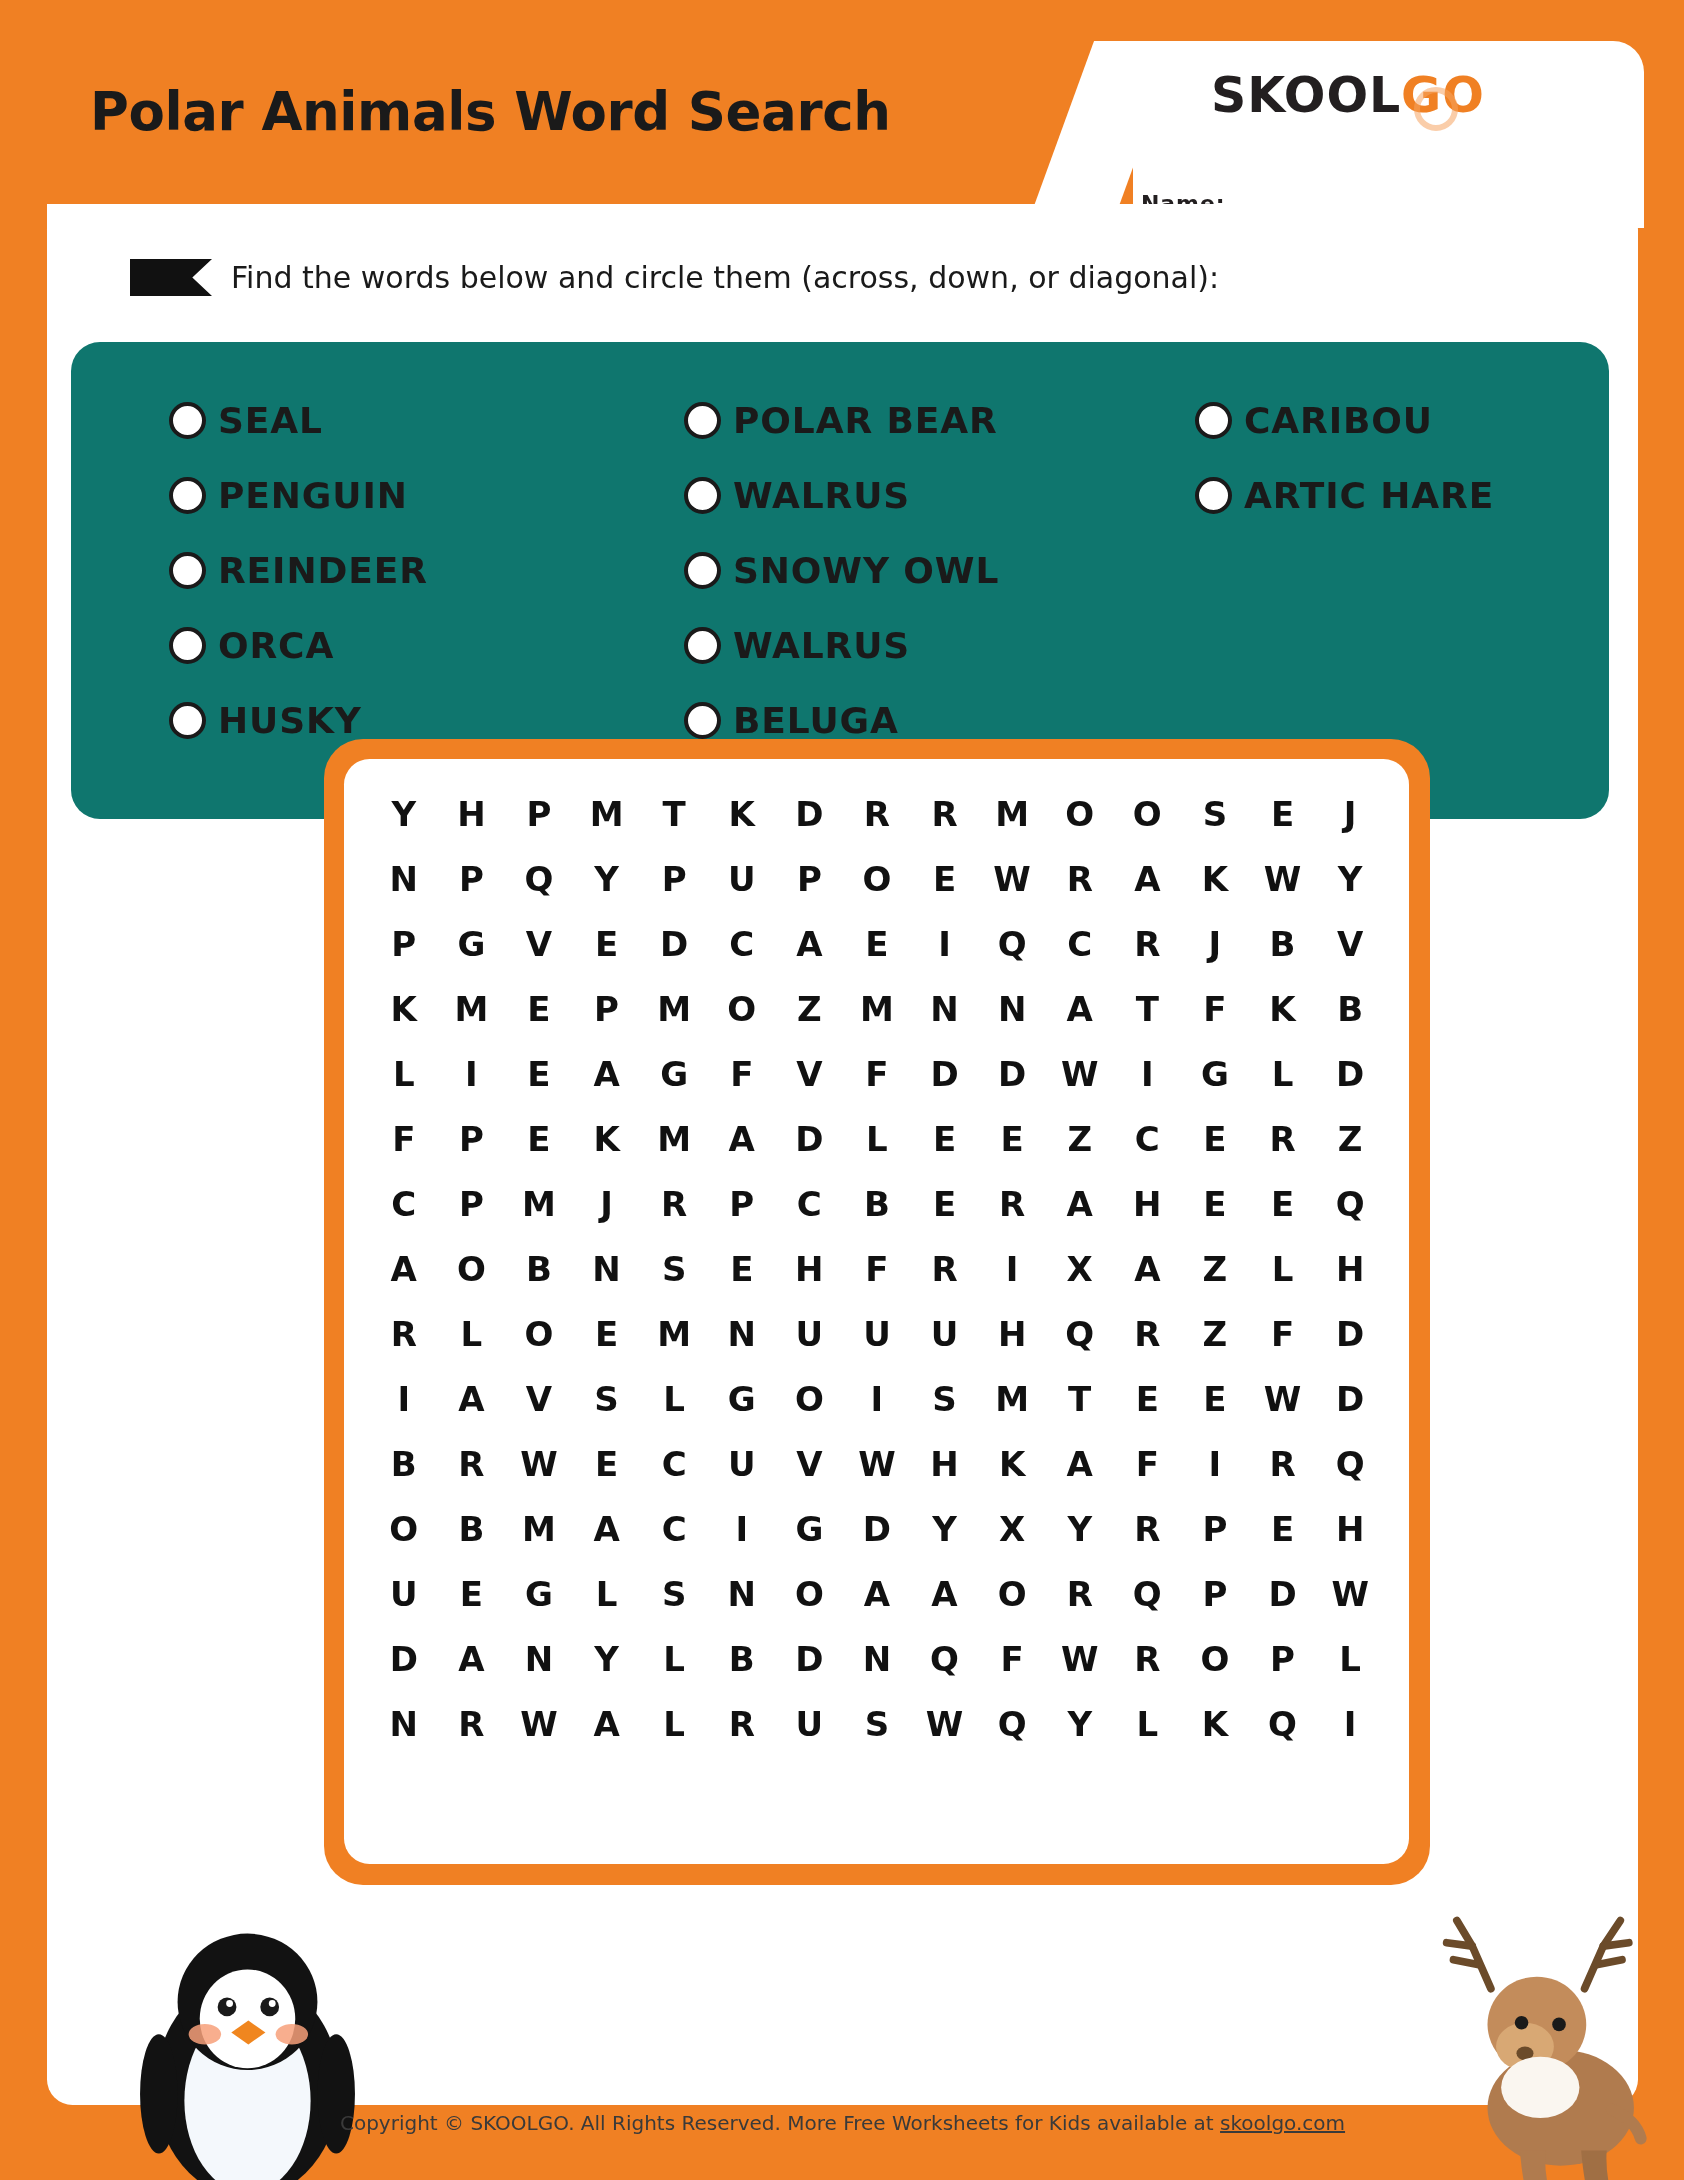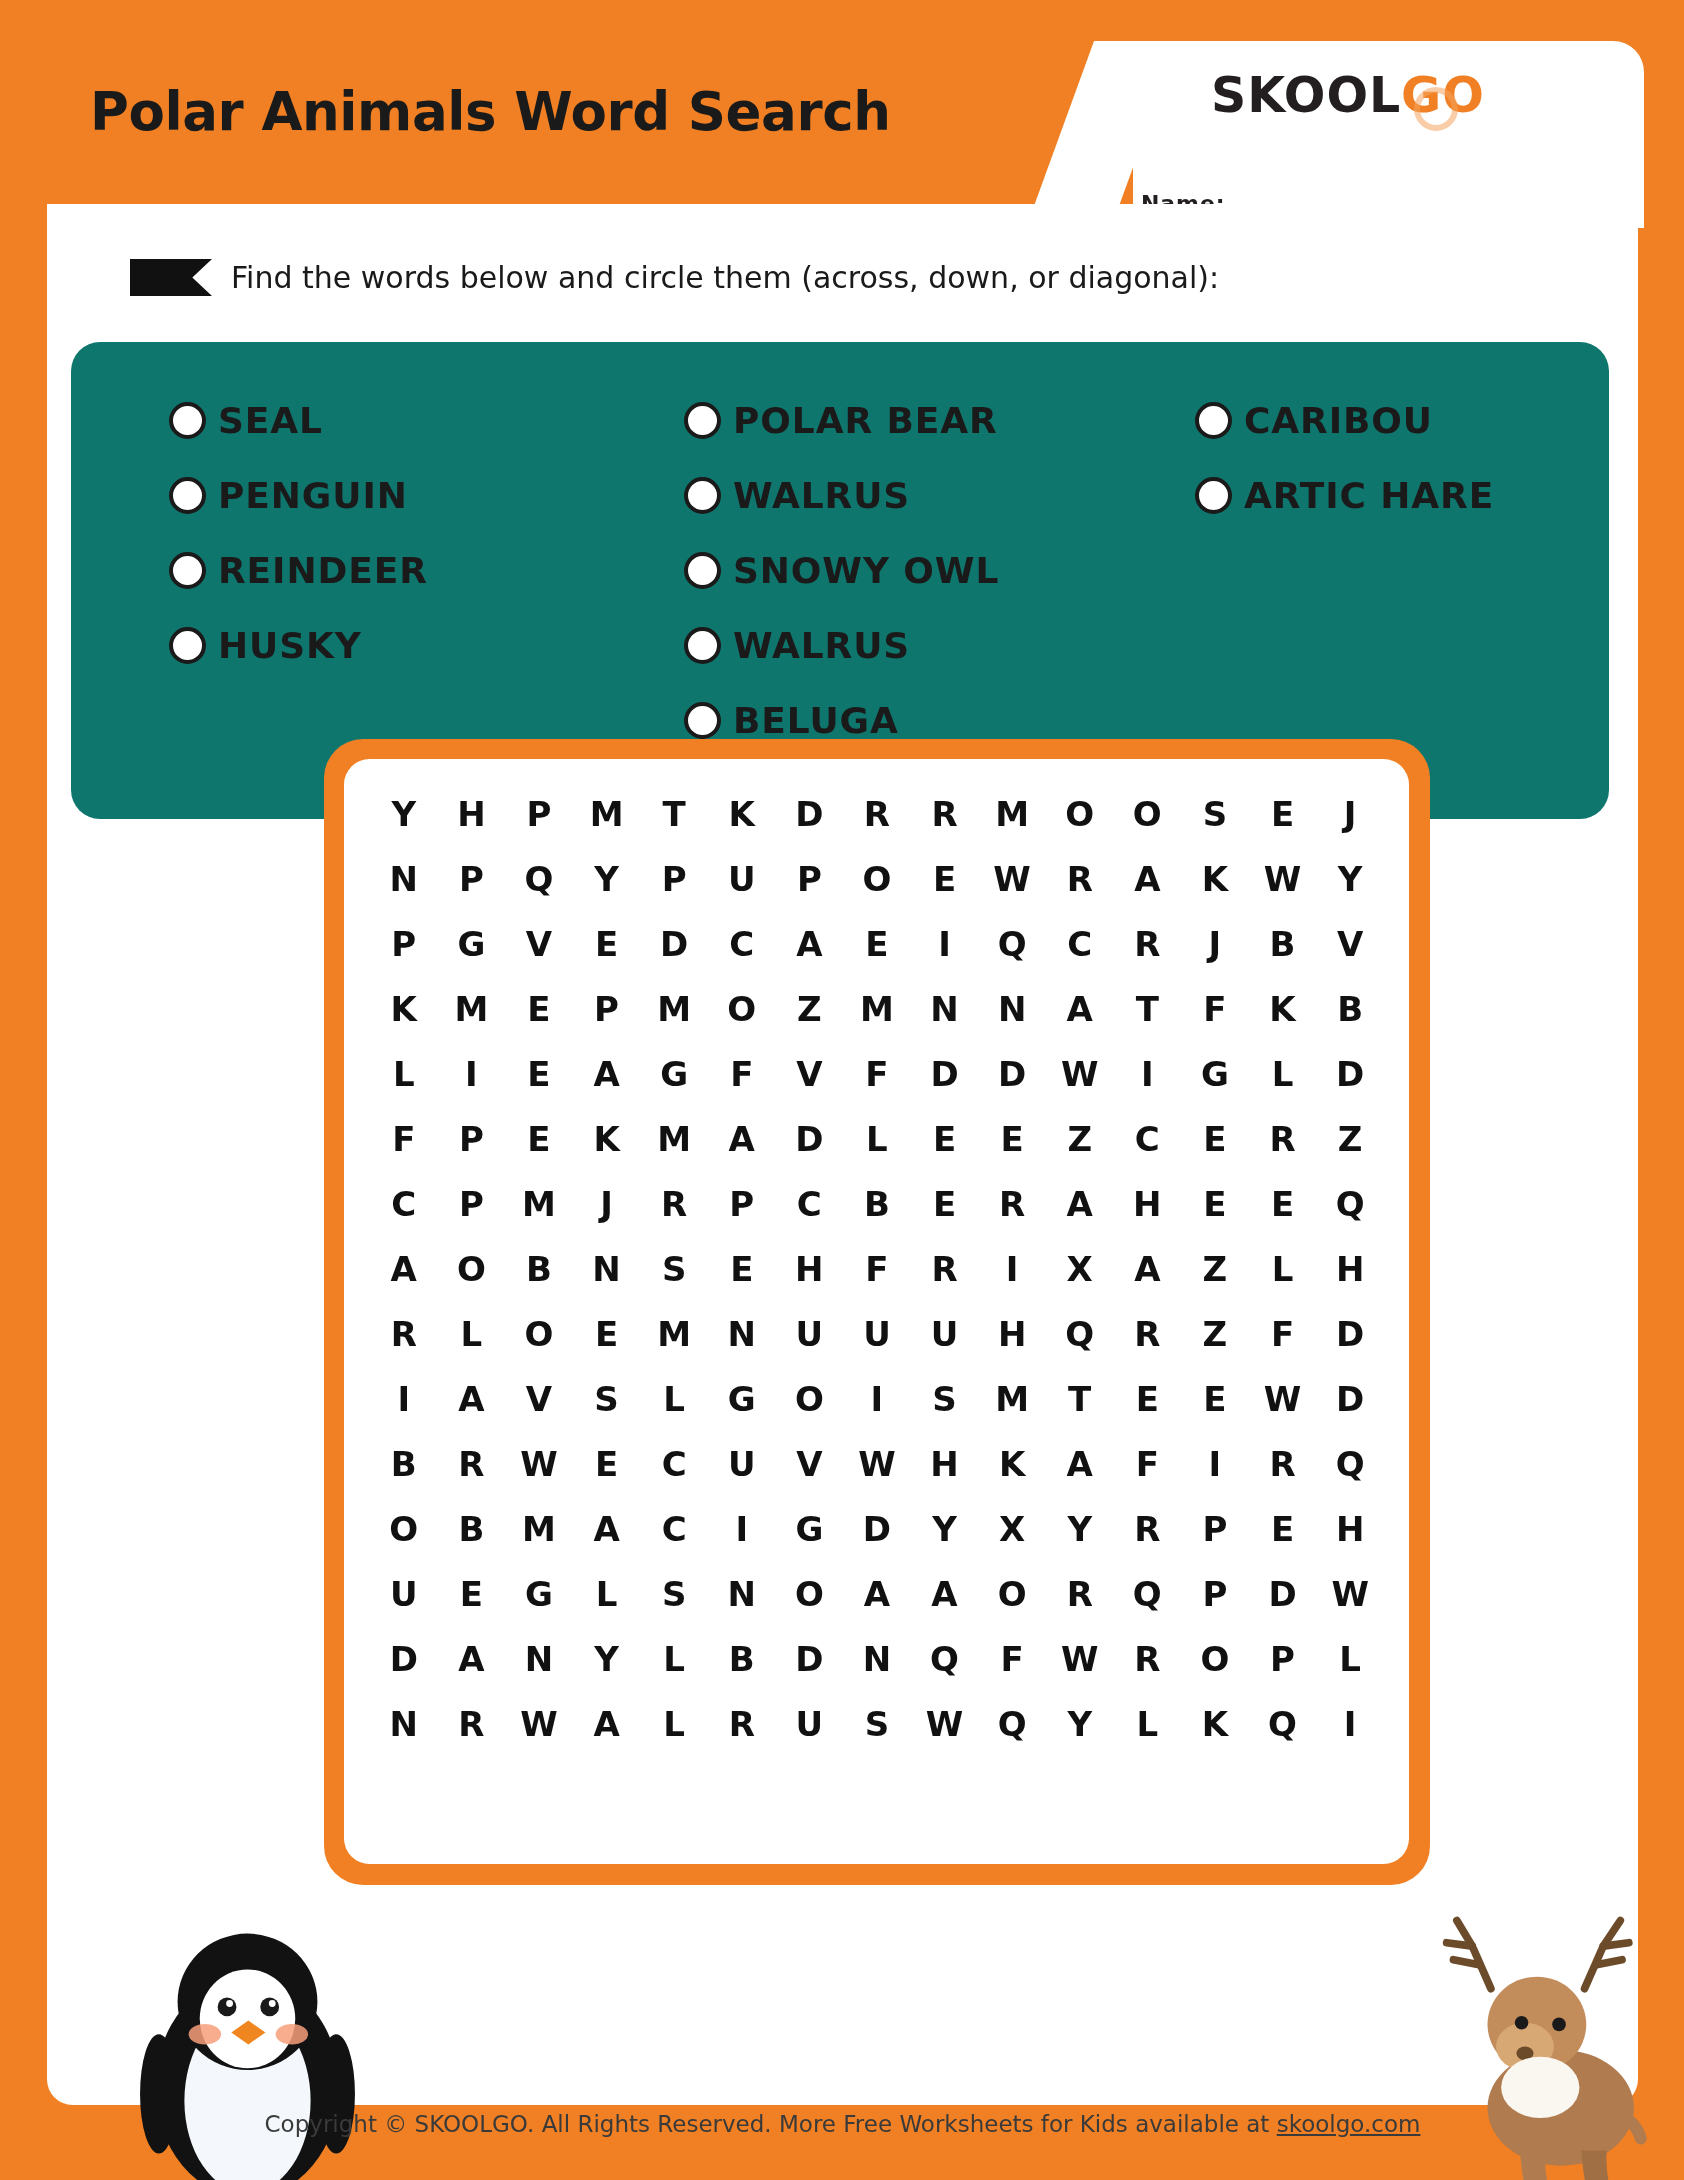--- a/index.html
+++ b/index.html
@@ -205,21 +205,21 @@
   .penguin { left: 81px; top: 1704px; width: 239px; height: 307px; }
   
   .reindeer { left: 1384px; top: 1691px; width: 239px; height: 315px; }
 
   
   .footer {
     position: absolute;
     left: 0; top: 2111px;
     width: 1685px;
     text-align: center;
-    font-size: 23px;
+    font-size: 20px;
     color: #3A3A3A;
   }
   .footer a { color: #3A3A3A; text-decoration: underline; }
 </style>
 </head>
 <body>
 
 <div class="page">
 
   <div class="header">
@@ -257,20 +257,24 @@
           <span class="word-bullet"></span>
           <span class="word-label">SEAL</span>
         </div>
         <div class="word-item">
           <span class="word-bullet"></span>
           <span class="word-label">PENGUIN</span>
         </div>
         <div class="word-item">
           <span class="word-bullet"></span>
           <span class="word-label">REINDEER</span>
+        </div>
+        <div class="word-item">
+          <span class="word-bullet"></span>
+          <span class="word-label">ORCA</span>
         </div>
         <div class="word-item">
           <span class="word-bullet"></span>
           <span class="word-label">HUSKY</span>
         </div>
       </div>
 
       <div class="wordcol c2">
         <div class="word-item">
           <span class="word-bullet"></span>

